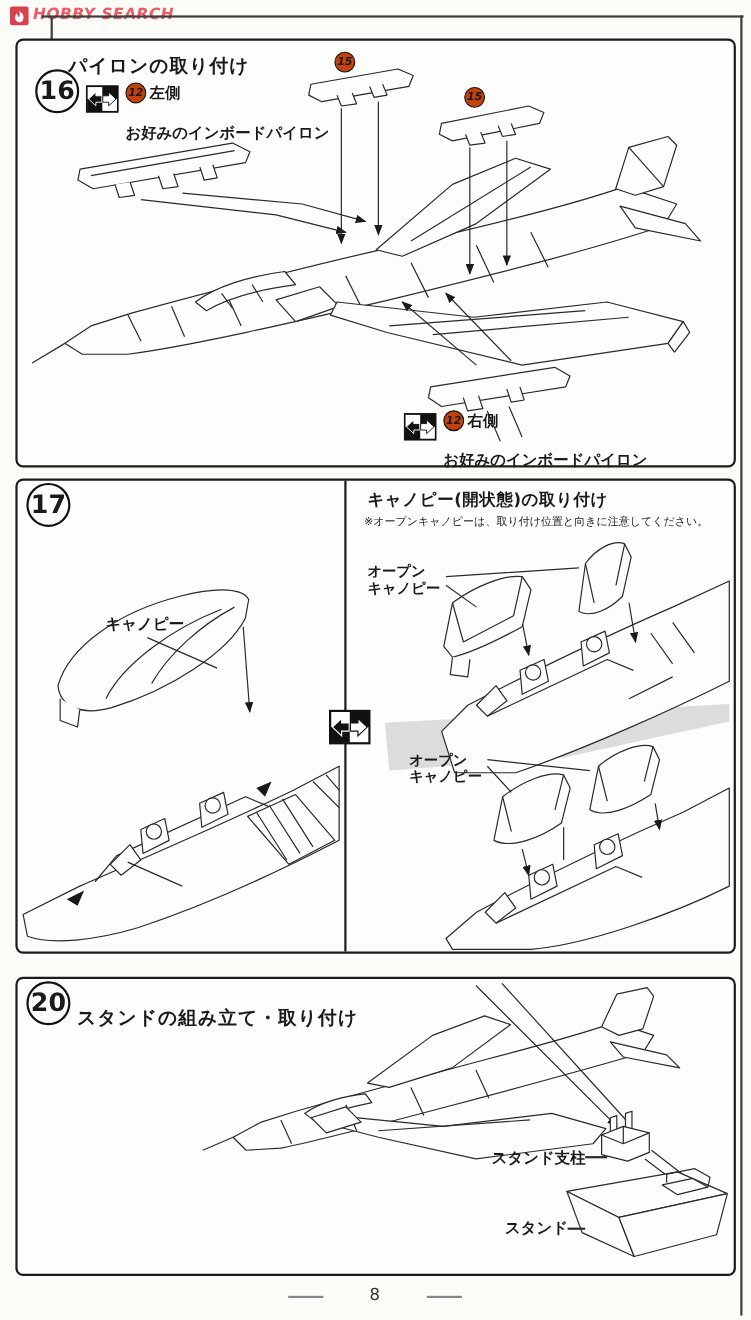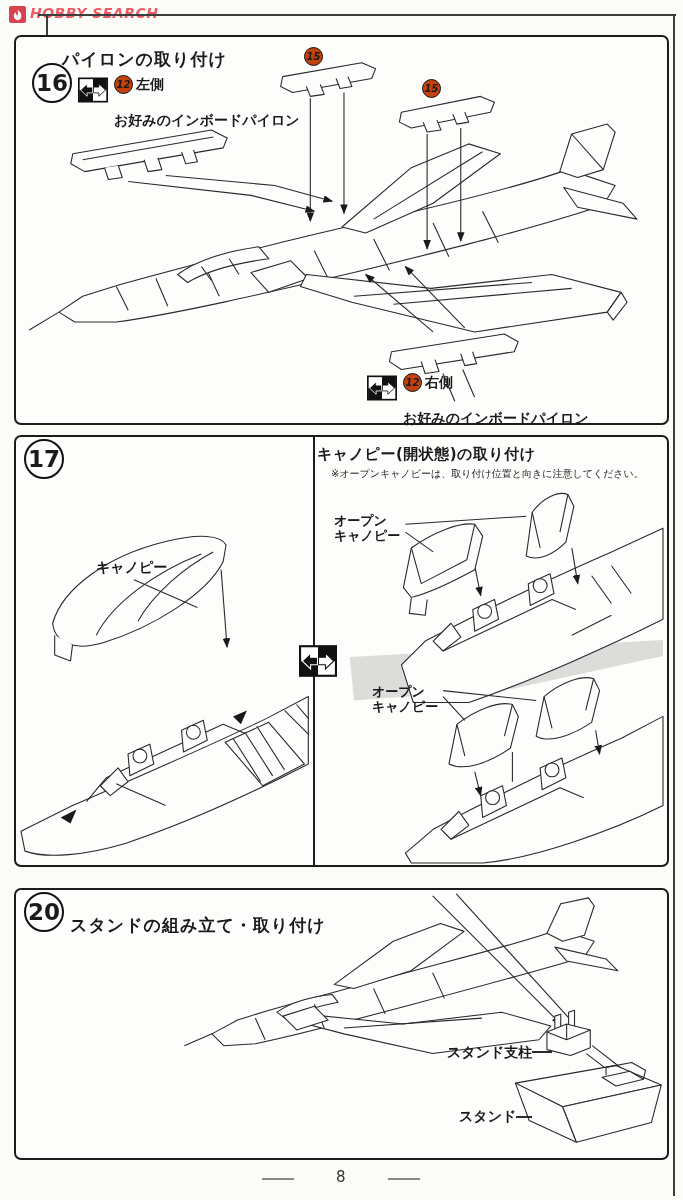--- a/index.html
+++ b/index.html
@@ -155,21 +155,21 @@
       <path d="M430,340 L442,368 M450,336 L462,364"></path>
     </g>
   </svg>
 </div>
 
 <div id="panel17" class="abs panel">
   <div class="abs divider17"></div>
   <div class="abs step-circle" style="left:8px;top:2px;">
     <span>17</span>
   </div>
-  <div class="abs sub-title" style="left:301px;top:8px;">キャノピー(開状態)の取り付け</div>
+  <div class="abs sub-title" style="left:318px;top:8px;">キャノピー(開状態)の取り付け</div>
   <div class="abs note" style="left:315px;top:30px;">※オープンキャノピーは、取り付け位置と向きに注意してください。</div>
 
   <div class="abs part-label" style="left:80px;top:122px;">キャノピー</div>
   <div class="abs part-label two-line" style="left:318px;top:76px;">オープン
 キャノピー</div>
   <div class="abs part-label two-line" style="left:356px;top:247px;">オープン
 キャノピー</div>
 
   <svg class="abs" style="left:283px;top:208px;z-index:7;" width="38" height="32" viewBox="0 0 36 30">
     <rect x="1" y="1" width="34" height="28" fill="#fff" stroke="#111" stroke-width="2"></rect>

